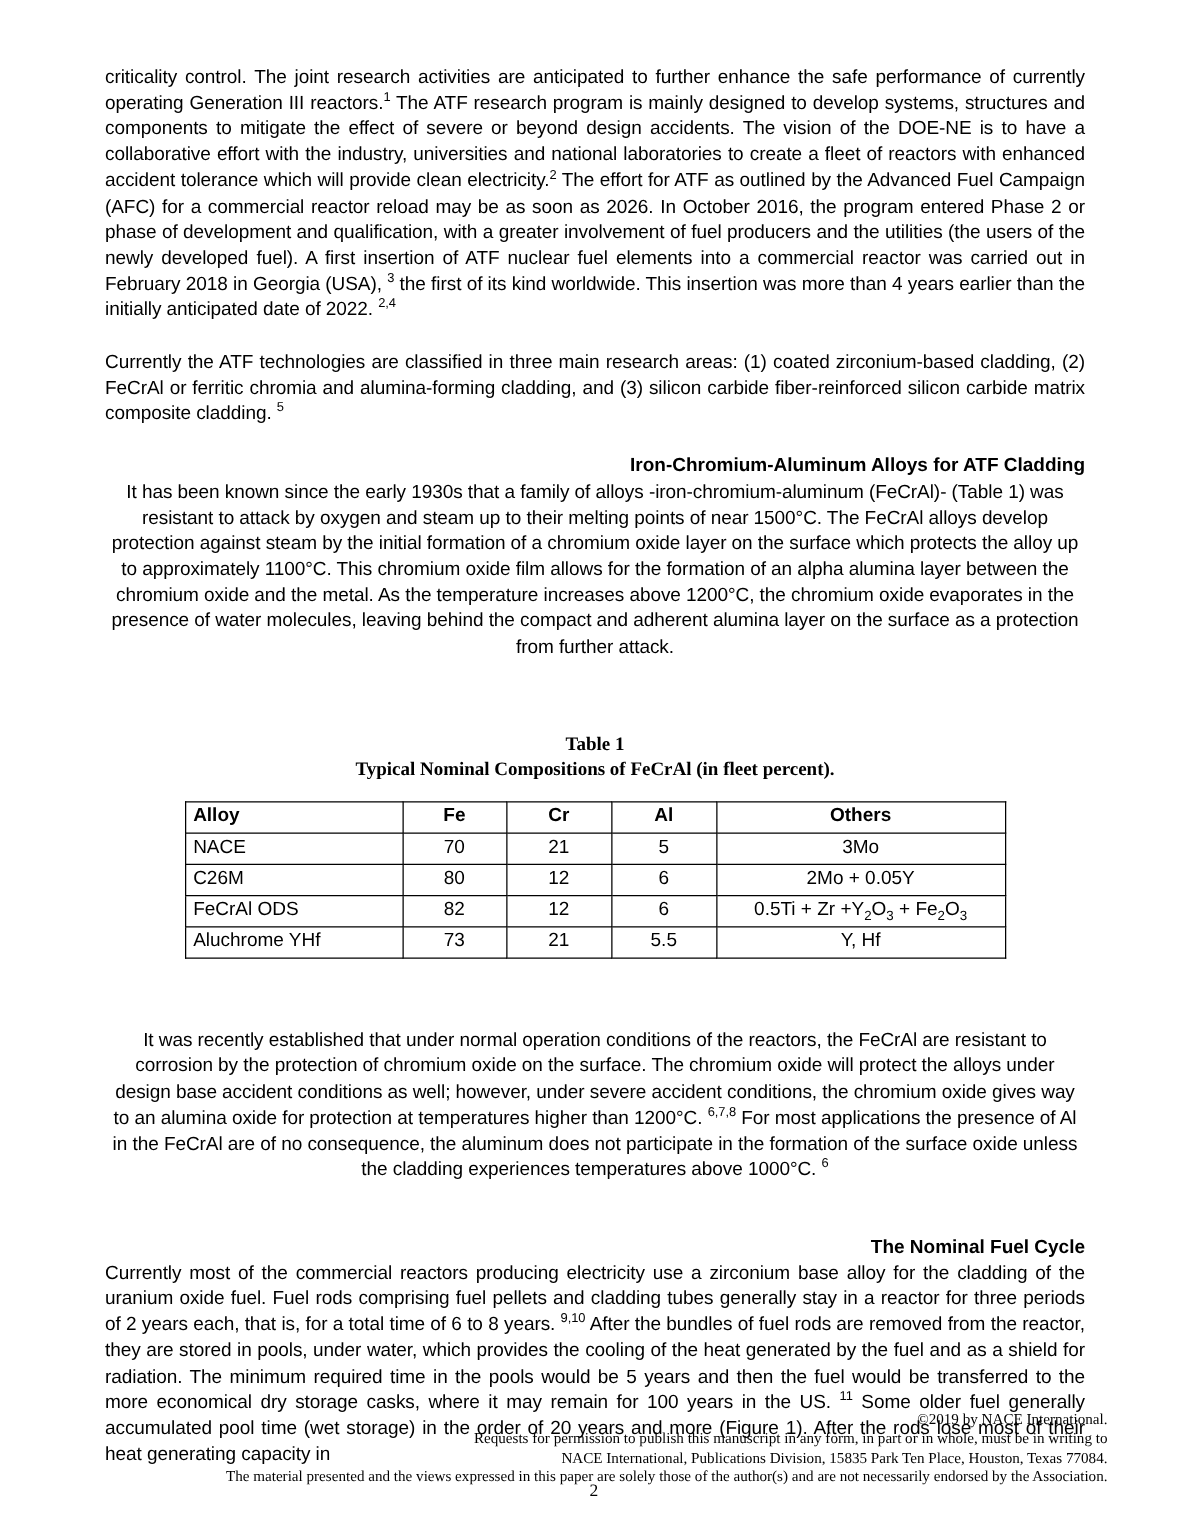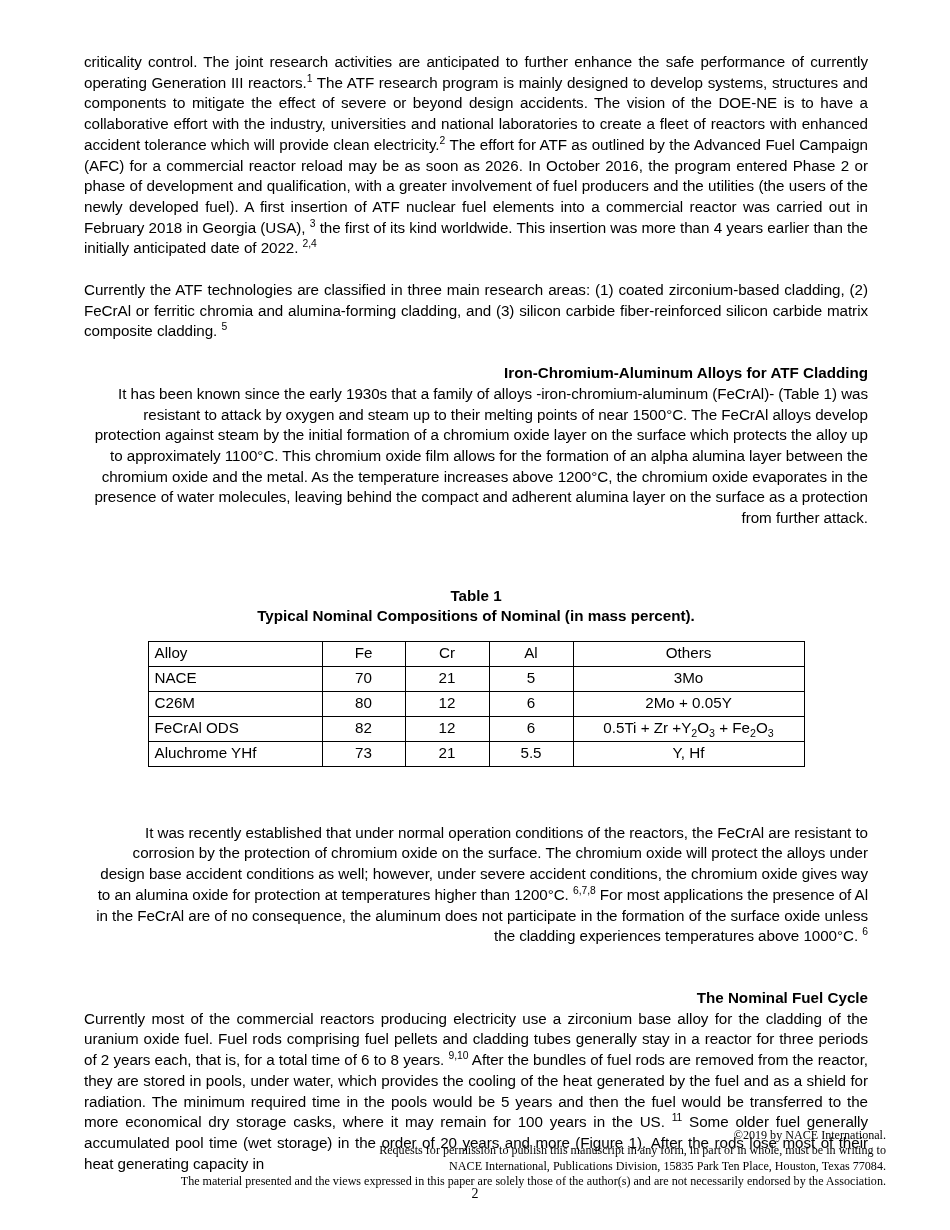--- a/index.html
+++ b/index.html
@@ -26,21 +26,21 @@
   p.para {
     margin: 0;
     font-size: 15.2px;
     line-height: 20.7px;
     text-align: justify;
     text-justify: inter-word;
     color: #000;
     letter-spacing: -0.05px;
   }
   p.para.loose {
-    text-align: right;
+    text-align: center;
   }
   .spacer-sm { height: 20px; }
   .spacer-md { height: 21px; }
   .spacer-lg { height: 36px; }
   h2.heading {
     margin: 0;
     font-size: 15.2px;
     line-height: 20.7px;
     font-weight: bold;
     text-align: right;
@@ -55,20 +55,21 @@
     vertical-align: sub;
     line-height: 0;
   }
 
   
   .table-caption {
     text-align: center;
     font-size: 15.2px;
     line-height: 20.5px;
     font-weight: bold;
+    font-family: Liberation Serif, serif;
   }
 
   
   .tbl-wrap {
     margin-top: 14px;
     display: flex;
     justify-content: center;
   }
   table.comp {
     border-collapse: collapse;
@@ -80,21 +81,21 @@
   table.comp td, table.comp th {
     border: 1px solid #000;
     padding: 1px 0 2px 0;
     height: 21px;
     font-weight: normal;
     text-align: center;
     vertical-align: middle;
     line-height: 18px;
   }
   table.comp th {
-    font-weight: normal;
+    font-weight: bold;
   }
   table.comp .c-alloy { width: 167px; text-align: left; padding-left: 6px; }
   table.comp .c-fe    { width: 82px; }
   table.comp .c-cr    { width: 83px; }
   table.comp .c-al    { width: 83px; }
   table.comp .c-other { width: 230px; }
 
   
   .footer {
     position: absolute;
@@ -135,21 +136,21 @@
 
     <h2 class="heading">Iron-Chromium-Aluminum Alloys for ATF Cladding</h2>
 
     <p class="para loose">It has been known since the early 1930s that a family of alloys -iron-chromium-aluminum (FeCrAl)- (Table 1) was resistant to attack by oxygen and steam up to their melting points of near 1500°C.  The FeCrAl alloys develop protection against steam by the initial formation of a chromium oxide layer on the surface which protects the alloy up to approximately 1100°C.  This chromium oxide film allows for the formation of an alpha alumina layer between the chromium oxide and the metal.  As the temperature increases above 1200°C, the chromium oxide evaporates in the presence of water molecules, leaving behind the compact and adherent alumina layer on the surface as a protection from further attack.</p>
 
     <div class="spacer-lg"></div>
     <div class="spacer-md"></div>
 
     <div class="table-caption">
       <div>Table 1</div>
-      <div>Typical Nominal Compositions of Nominal (in mass percent).</div>
+      <div>Typical Nominal Compositions of FeCrAl (in fleet percent).</div>
     </div>
 
     <div class="tbl-wrap">
       <table class="comp">
         <thead>
           <tr>
             <th class="c-alloy">Alloy</th>
             <th class="c-fe">Fe</th>
             <th class="c-cr">Cr</th>
             <th class="c-al">Al</th>

